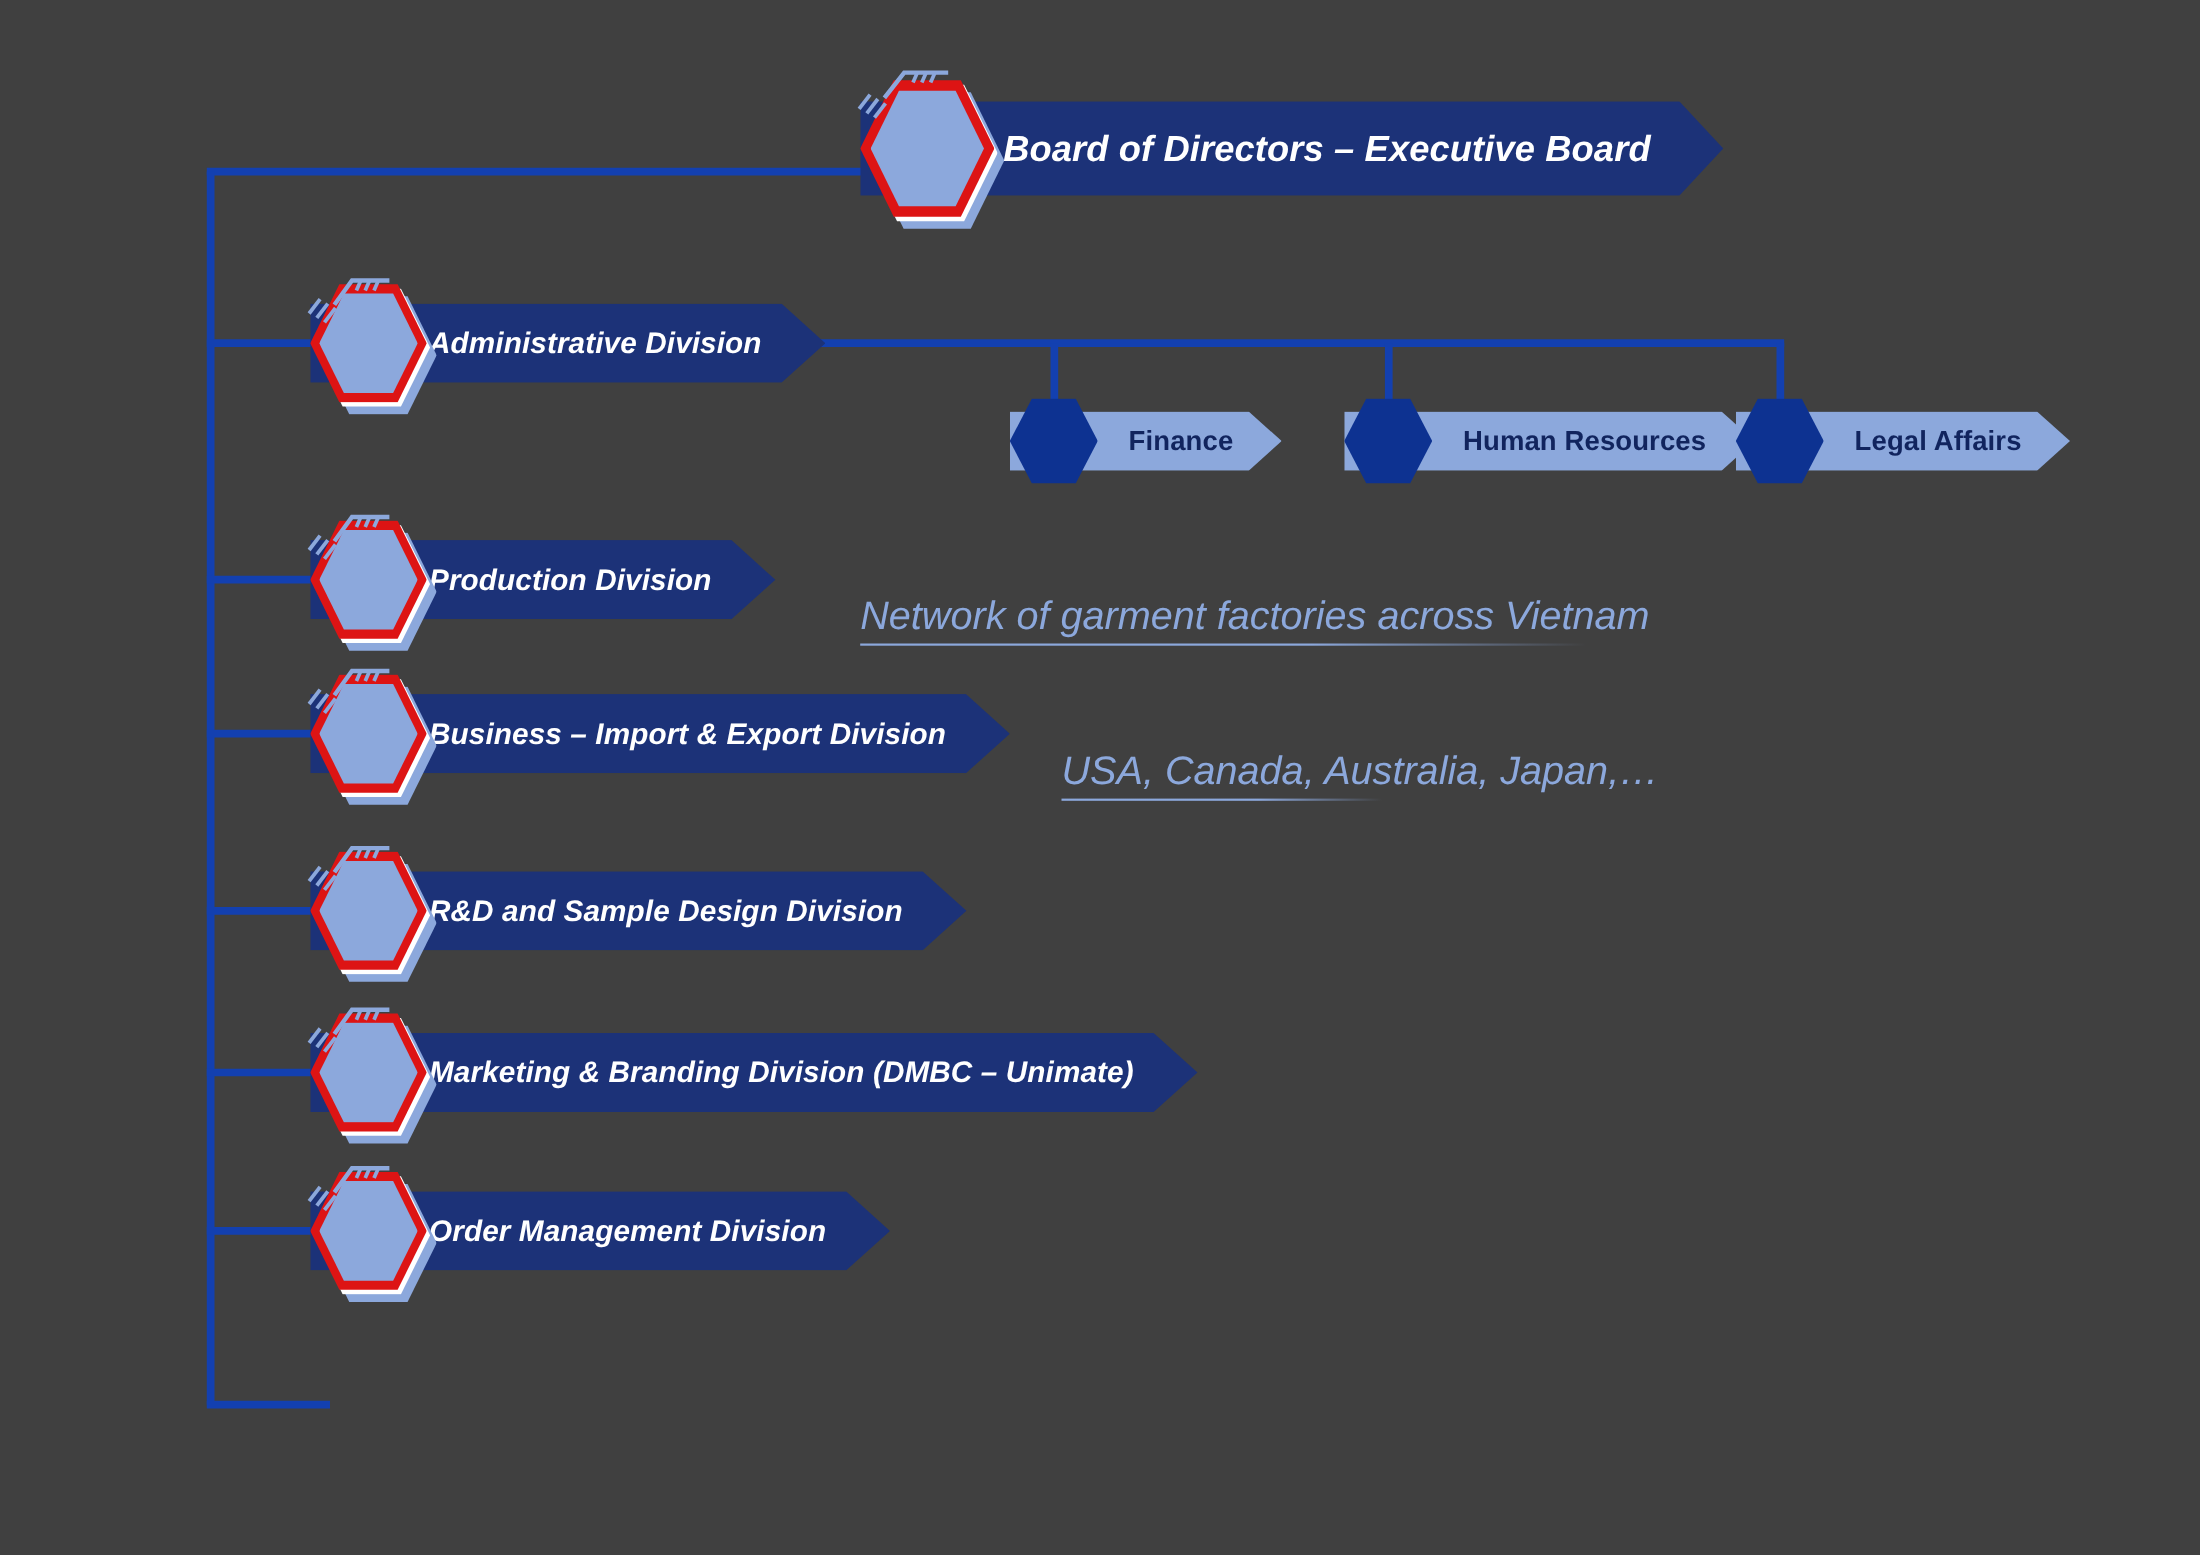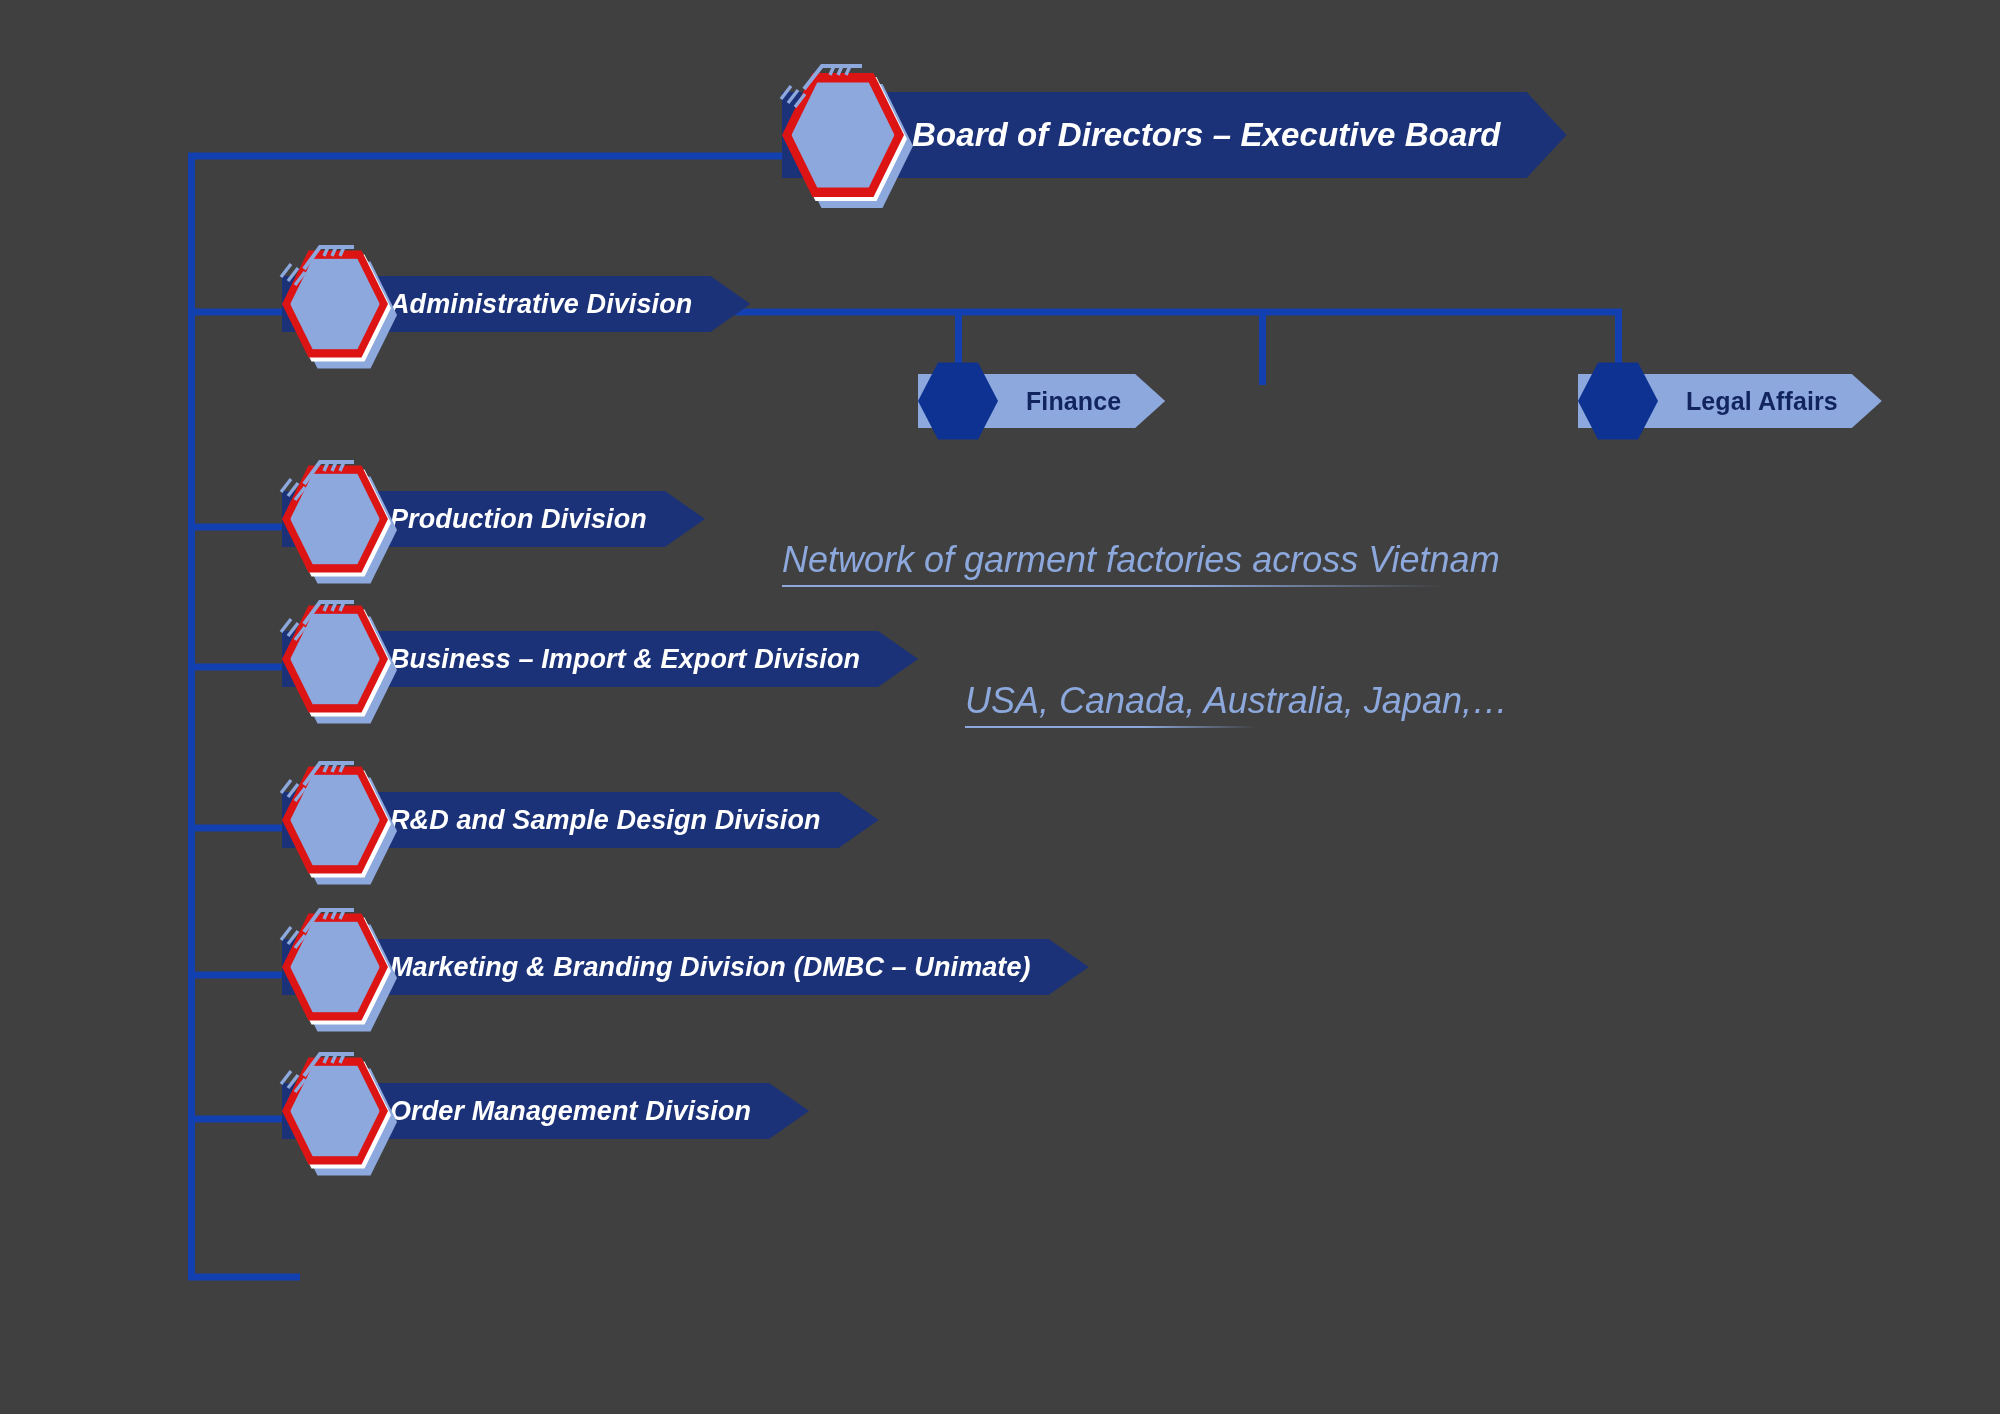--- a/index.html
+++ b/index.html
@@ -32,21 +32,21 @@
     display: flex;
     align-items: center;
   }
 
   
   .banner {
     position: relative;
     display: flex;
     align-items: center;
     background: #1c3278;
-    height: 56px;
+    height: 72px;
     padding-left: 108px;
     padding-right: 58px;
     -webkit-clip-path: polygon(0 0, calc(100% - 40px) 0, 100% 50%, calc(100% - 40px) 100%, 0 100%);
     clip-path: polygon(0 0, calc(100% - 40px) 0, 100% 50%, calc(100% - 40px) 100%, 0 100%);
     box-sizing: border-box;
   }
   .banner .label {
     color: #ffffff;
     font-weight: bold;
     font-style: italic;
@@ -354,20 +354,26 @@
   </div>
 
 
   <div class="node subnode" style="left:918px; top:374px;">
     <div class="hex-solid"></div>
     <div class="banner">
       <span class="label">Finance</span>
     </div>
   </div>
 
+  <div class="node subnode" style="left:1222px; top:374px;">
+    <div class="hex-solid"></div>
+    <div class="banner">
+      <span class="label">Human Resources</span>
+    </div>
+  </div>
 
   <div class="node subnode" style="left:1578px; top:374px;text-align:right;">
     <div class="hex-solid"></div>
     <div class="banner">
       <span class="label">Legal Affairs</span>
     </div>
   </div>
 
   <div class="annotation" style="left:782px; top:503px;">
     <span>Network of garment factories across Vietnam</span>

